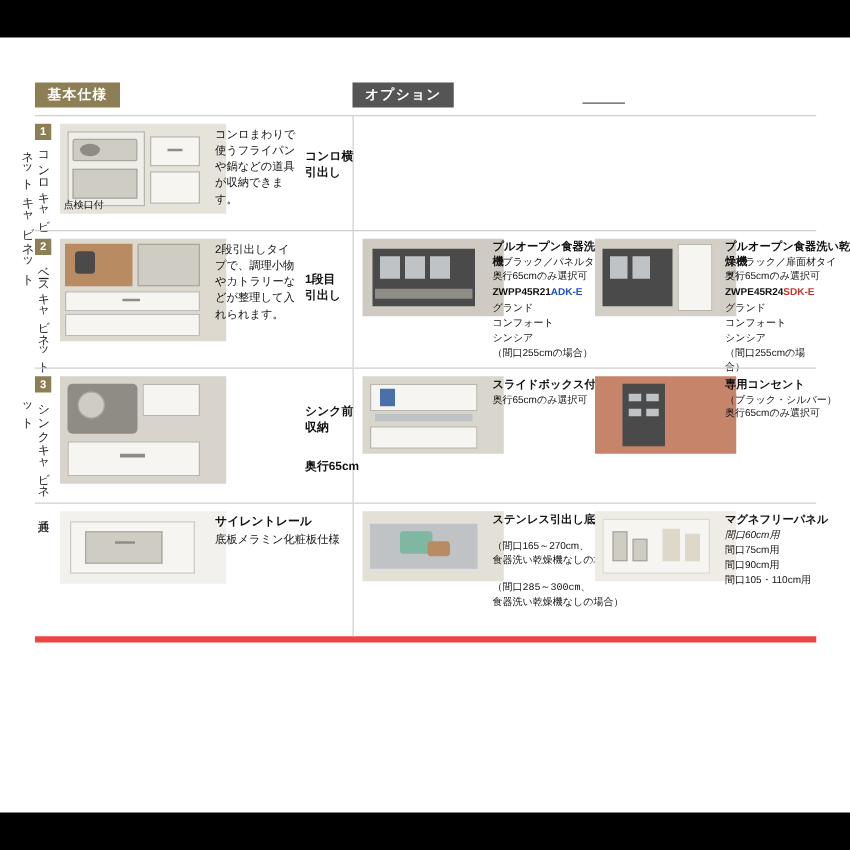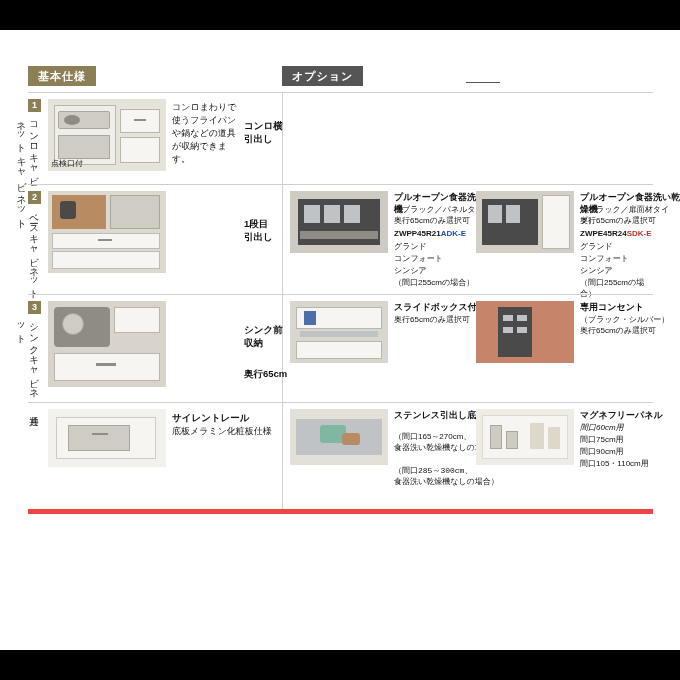--- a/index.html
+++ b/index.html
@@ -59,21 +59,21 @@
   .vlabel{
     position:absolute;left:0;top:22px;width:13px;
     font-size:9.5px;color:#222;
     writing-mode:vertical-rl;text-orientation:upright;
     line-height:13px;letter-spacing:0px;
   }
   .vlabel.nochip{top:6px;}
 
   
   .photo{
-    position:absolute;background:#d9d6cf;overflow:hidden;
+    position:absolute;background:#d9d6cf;overflow:hidden;padding-left:15px;
   }
   .photo .cap{
     position:absolute;font-size:8px;color:#111;
   }
 
   
   .btext{
     position:absolute;font-size:9px;color:#111;line-height:13px;
   }
   .bname{
@@ -152,20 +152,21 @@
 
       <div class="photo" style="left:20px;top:6px;width:118px;height:82px;background:#ded9cf;">
         <div class="box sh-wood" style="left:4px;top:4px;width:54px;height:34px;"></div>
         <div class="box sh-dark" style="left:12px;top:10px;width:16px;height:18px;border-radius:3px;"></div>
         <div class="box sh-white" style="left:4px;top:42px;width:108px;height:16px;border:1px solid #bbb;"></div>
         <div class="box sh-white" style="left:4px;top:60px;width:108px;height:18px;border:1px solid #bbb;"></div>
         <div class="box sh2" style="left:62px;top:4px;width:50px;height:34px;"></div>
         <div class="box sh3" style="left:50px;top:48px;width:14px;height:2px;"></div>
       </div>
 
+      <div class="btext" style="left:144px;top:8px;width:68px;">2段引出しタイプで、調理小物やカトラリーなどが整理して入れられます。</div>
       <div class="bname" style="left:216px;top:32px;">1段目</div>
       <div class="bname" style="left:216px;top:45px;">引出し</div>
 
       <div class="photo" style="left:262px;top:6px;width:98px;height:62px;background:#cfcbc2;">
         <div class="box sh-dark" style="left:8px;top:8px;width:82px;height:46px;"></div>
         <div class="box sh-steel" style="left:14px;top:14px;width:16px;height:18px;"></div>
         <div class="box sh-steel" style="left:34px;top:14px;width:16px;height:18px;"></div>
         <div class="box sh-steel" style="left:54px;top:14px;width:16px;height:18px;"></div>
         <div class="box sh3" style="left:10px;top:40px;width:78px;height:8px;"></div>
       </div>

